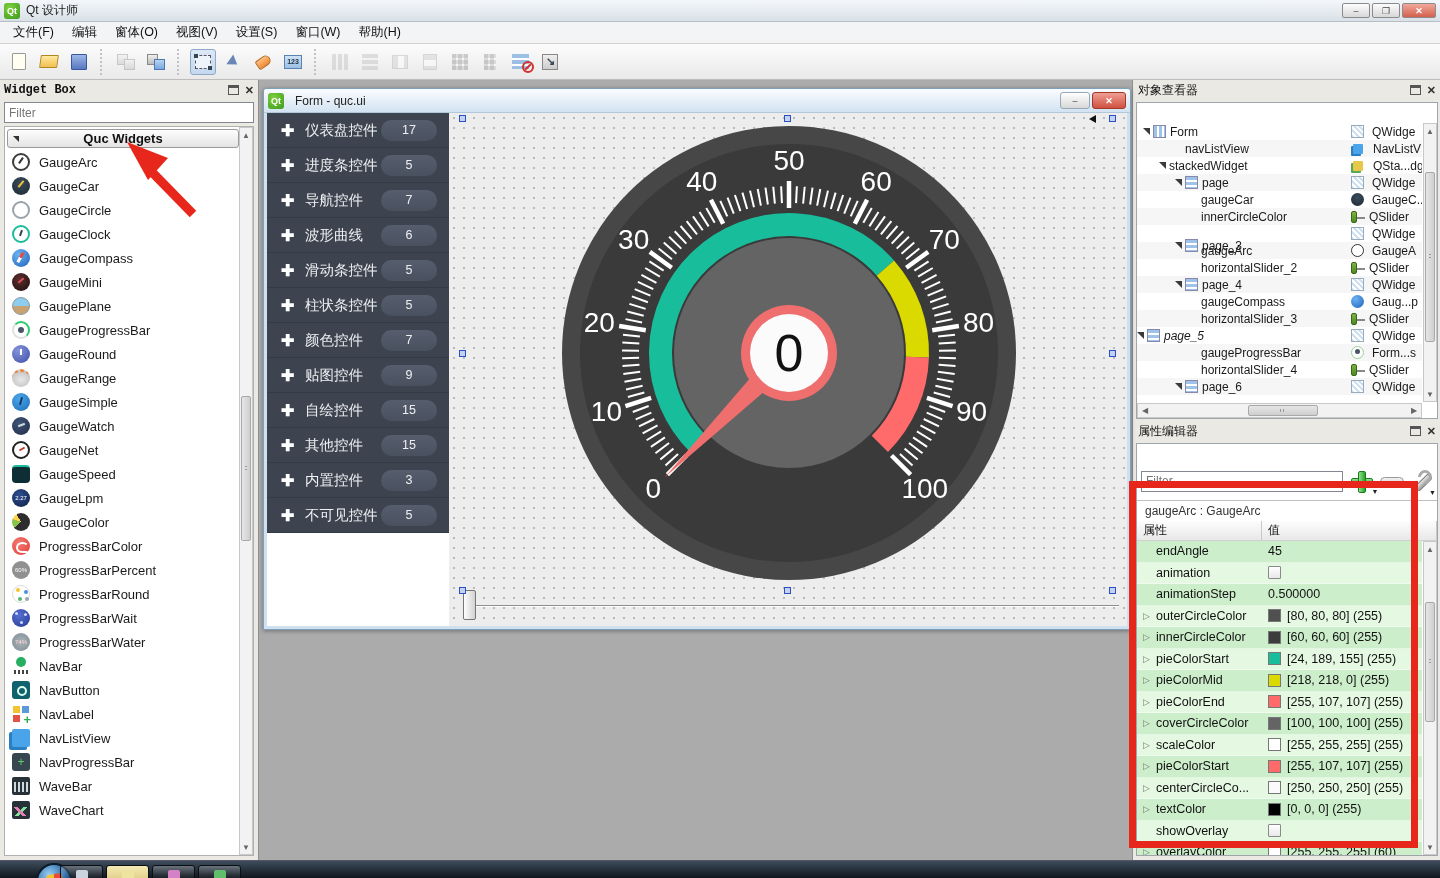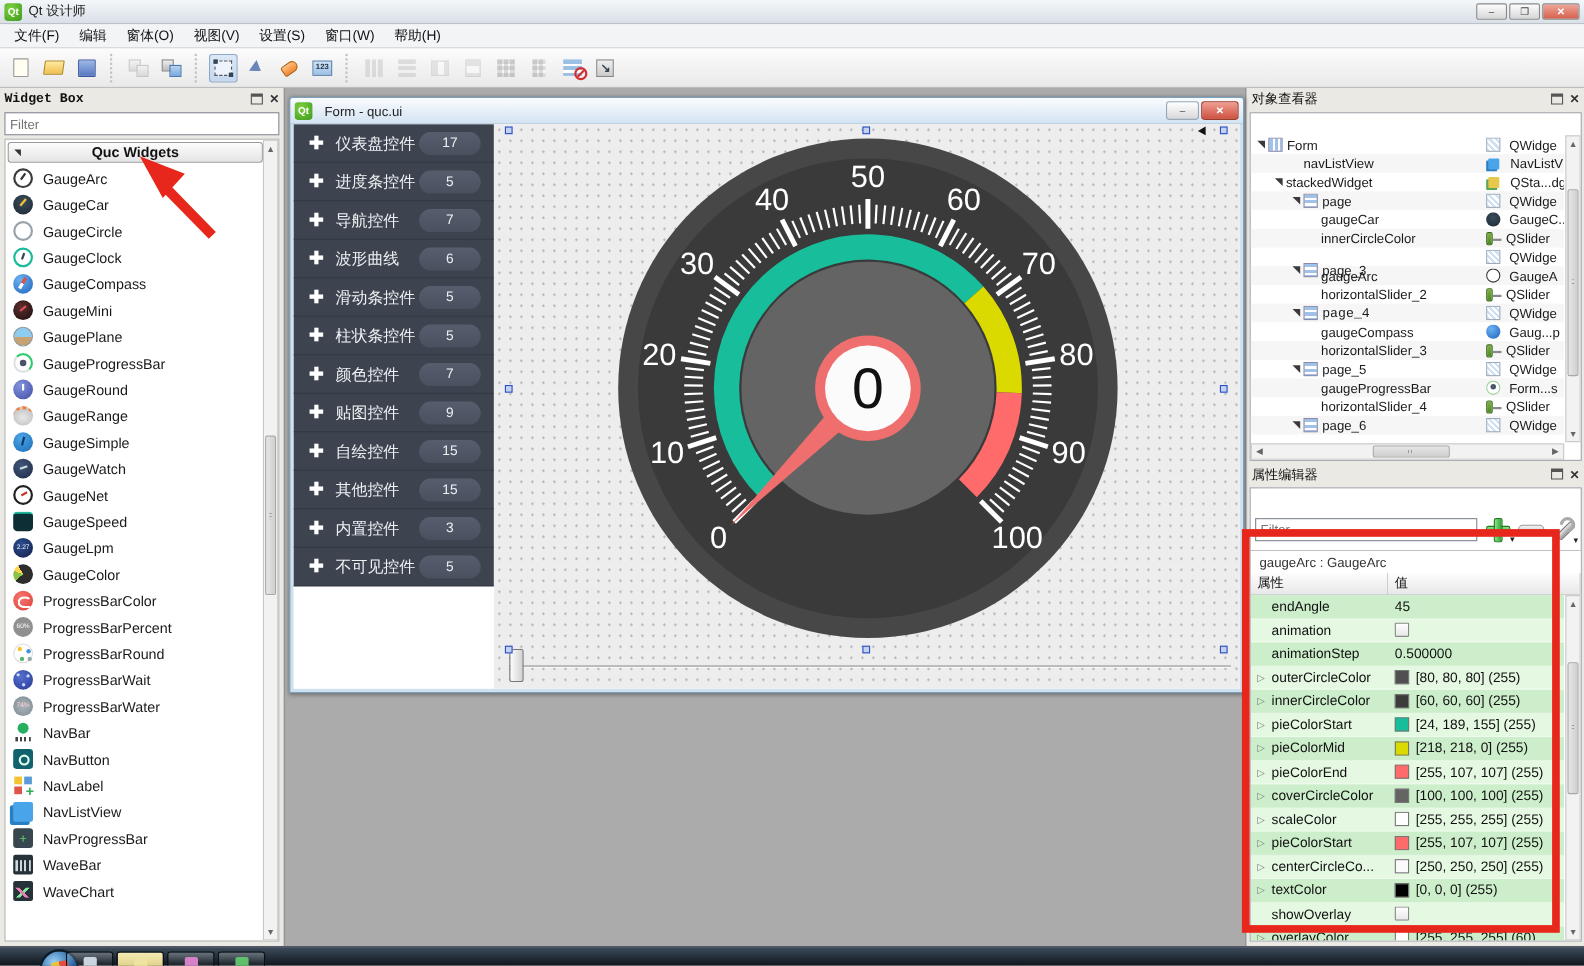--- a/index.html
+++ b/index.html
@@ -727,21 +727,21 @@
           <div class="oi-name" style="padding-left: 54px;">
             <span style="width: 10px; flex: 0 0 auto;"></span>
             <span>horizontalSlider_2</span>
           </div>
           <div class="oi-cls">
             <span class="oi-ico ci-slider"></span>
             <span>QSlider</span>
           </div>
         </div>
         <div class="oi-row">
-          <div class="oi-name" style="padding-left: 38px; font-family: Liberation Mono, monospace;">
+          <div class="oi-name" style="padding-left: 38px;">
             <span class="tri-exp"></span>
             <span class="oi-ico ni-page"></span>
             <span>page_4</span>
           </div>
           <div class="oi-cls">
             <span class="oi-ico ci-widget"></span>
             <span>QWidge</span>
           </div>
         </div>
         <div class="oi-row">
@@ -758,21 +758,21 @@
           <div class="oi-name" style="padding-left: 54px;">
             <span style="width: 10px; flex: 0 0 auto;"></span>
             <span>horizontalSlider_3</span>
           </div>
           <div class="oi-cls">
             <span class="oi-ico ci-slider"></span>
             <span>QSlider</span>
           </div>
         </div>
         <div class="oi-row">
-          <div class="oi-name" style="padding-left: 38px;">
+          <div class="oi-name" style=" font-style: italic;">
             <span class="tri-exp"></span>
             <span class="oi-ico ni-page"></span>
             <span>page_5</span>
           </div>
           <div class="oi-cls">
             <span class="oi-ico ci-widget"></span>
             <span>QWidge</span>
           </div>
         </div>
         <div class="oi-row">

